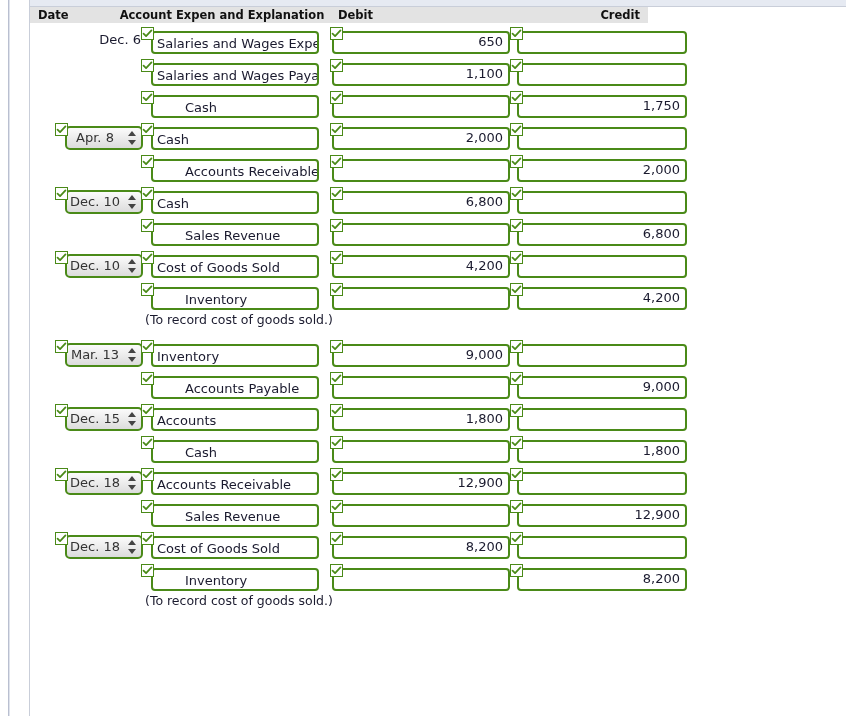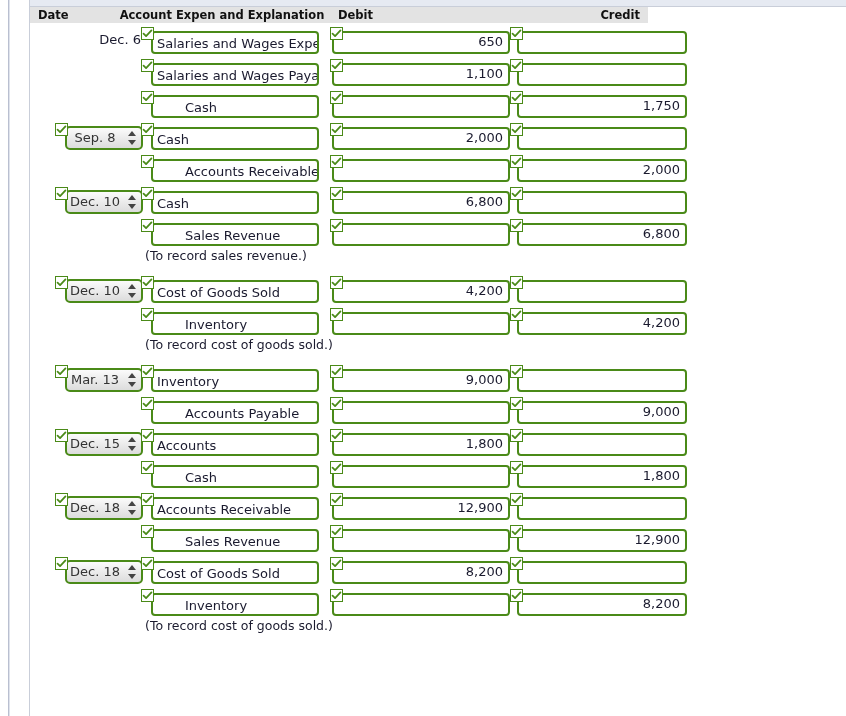--- a/index.html
+++ b/index.html
@@ -211,21 +211,21 @@
           <span class="amt">1,750</span>
         </div>
       </div>
       <div class="row">
         <span class="chk" style="left:14px;top:3px">
           <svg viewBox="0 0 10 10" xmlns="http://www.w3.org/2000/svg">
             <path d="M1.4 5.2 L3.7 7.4 L8.6 2.2" fill="none" stroke="#4a8a18" stroke-width="1.6" stroke-linecap="round" stroke-linejoin="round"></path>
           </svg>
         </span>
         <div class="dsel">
-          <span class="dlab">Sep. 8</span>
+          <span class="dlab">Apr. 8</span>
           <span class="spin">
             <i class="ar up"></i>
             <i class="ar dn"></i>
           </span>
         </div>
         <span class="chk" style="left:100px;top:3px">
           <svg viewBox="0 0 10 10" xmlns="http://www.w3.org/2000/svg">
             <path d="M1.4 5.2 L3.7 7.4 L8.6 2.2" fill="none" stroke="#4a8a18" stroke-width="1.6" stroke-linecap="round" stroke-linejoin="round"></path>
           </svg>
         </span>
@@ -332,23 +332,20 @@
         </div>
         <span class="chk" style="left:469px;top:3px">
           <svg viewBox="0 0 10 10" xmlns="http://www.w3.org/2000/svg">
             <path d="M1.4 5.2 L3.7 7.4 L8.6 2.2" fill="none" stroke="#4a8a18" stroke-width="1.6" stroke-linecap="round" stroke-linejoin="round"></path>
           </svg>
         </span>
         <div class="fld credit">
           <span class="amt">6,800</span>
         </div>
       </div>
-      <div class="row expl">
-        <span class="expltext">(To record sales revenue.)</span>
-      </div>
       <div class="row">
         <span class="chk" style="left:14px;top:3px">
           <svg viewBox="0 0 10 10" xmlns="http://www.w3.org/2000/svg">
             <path d="M1.4 5.2 L3.7 7.4 L8.6 2.2" fill="none" stroke="#4a8a18" stroke-width="1.6" stroke-linecap="round" stroke-linejoin="round"></path>
           </svg>
         </span>
         <div class="dsel">
           <span class="dlab">Dec. 10</span>
           <span class="spin">
             <i class="ar up"></i>

